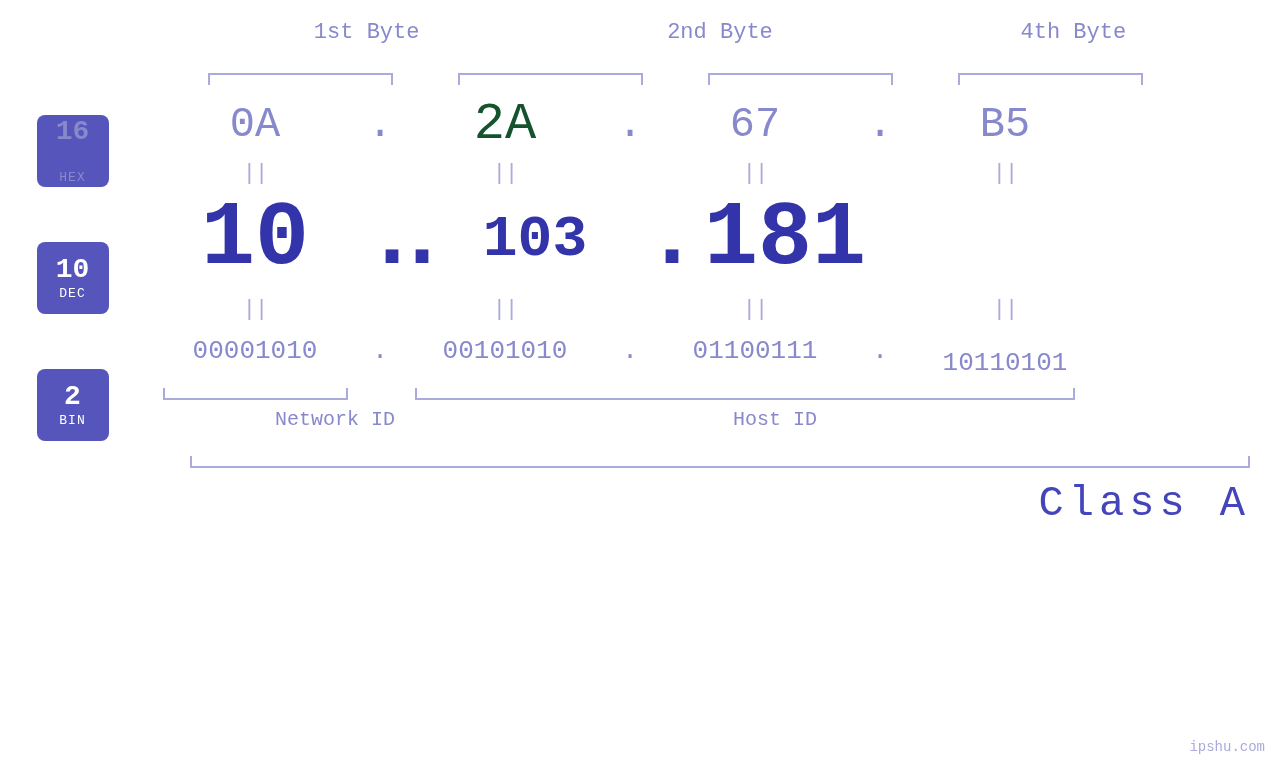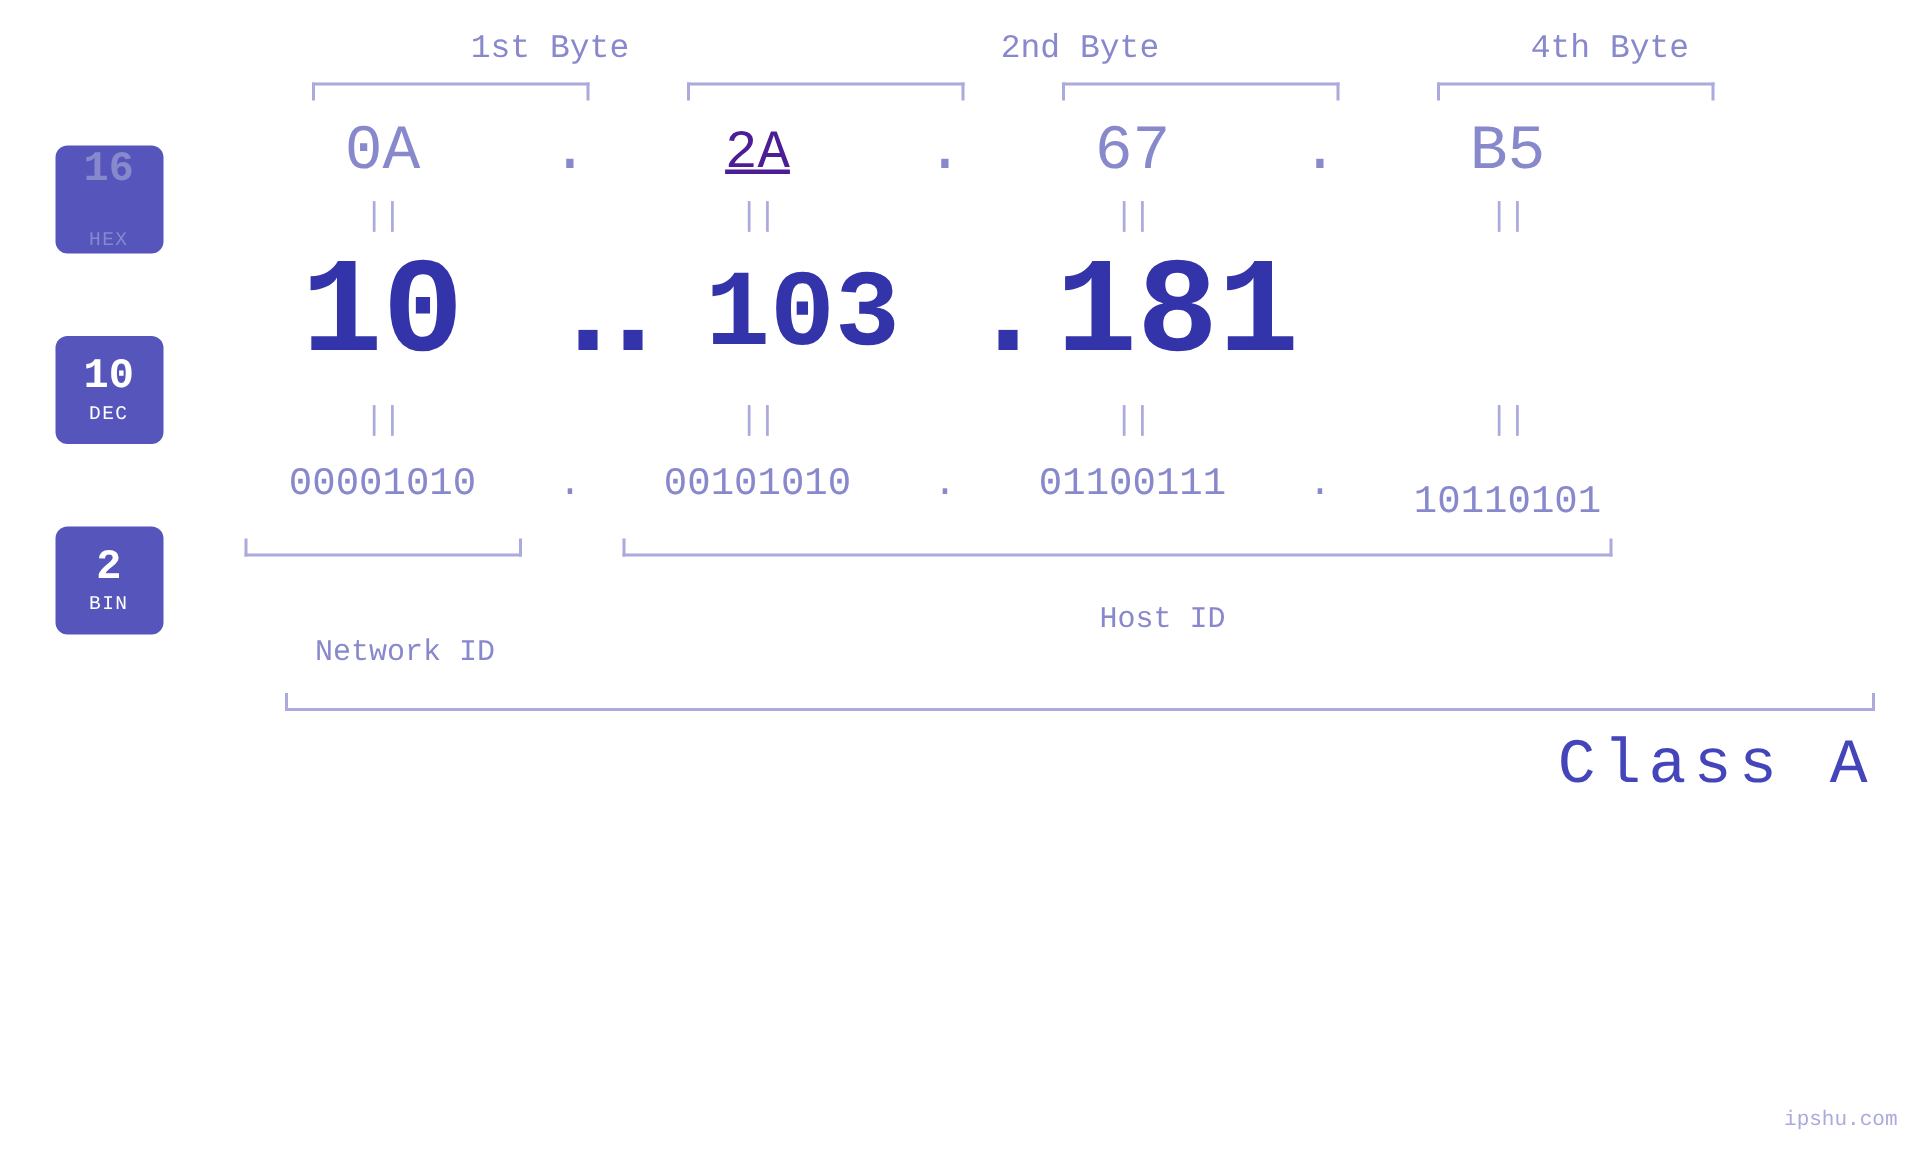--- a/index.html
+++ b/index.html
@@ -22,21 +22,21 @@
       align-items: center;
       padding-top: 20px;
     }
 
     
     .byte-labels {
       display: flex;
       width: 1100px;
       margin-left: 130px;
       justify-content: space-around;
-      margin-bottom: 10px;
+      margin-bottom: 28px;
     }
 
     .byte-label {
       color: #8888cc;
       font-size: 22px;
       text-align: center;
       width: 220px;
     }
 
     .badge {
@@ -107,42 +107,42 @@
         <span class="badge-num">2</span>
         <span class="badge-label">BIN</span>
       </div>
     </div>
 
     <div style="flex:1; display:flex; flex-direction:column;">
 
       <div style="display:flex; align-items:center; width:1100px; margin-bottom:5px;">
         <div style="width: 220px; text-align: center; color: rgb(136, 136, 204); font-size: 42px;">0A</div>
         <div style="width:30px; text-align:center; color:#8888cc; font-size:42px;">.</div>
-        <div style="width: 220px; text-align: center; color: #4c1d95; font-size: 36px; text-decoration: underline;">2A</div>
+        <div style="width: 220px; text-align: center; color: #14532d; font-size: 52px;">2A</div>
         <div style="width:30px; text-align:center; color:#8888cc; font-size:42px;">.</div>
         <div style="width: 220px; text-align: center; color: rgb(136, 136, 204); font-size: 42px;">67</div>
         <div style="width:30px; text-align:center; color:#8888cc; font-size:42px;">.</div>
         <div style="width: 220px; text-align: center; color: rgb(136, 136, 204); font-size: 42px;">B5</div>
       </div>
 
       <div style="display:flex; align-items:center; width:1100px; margin:2px 0;">
         <div style="width:220px; text-align:center; color:#aaaadd; font-size:22px; letter-spacing:-1px;">||</div>
         <div style="width:30px;"></div>
         <div style="width:220px; text-align:center; color:#aaaadd; font-size:22px; letter-spacing:-1px;">||</div>
         <div style="width:30px;"></div>
         <div style="width:220px; text-align:center; color:#aaaadd; font-size:22px; letter-spacing:-1px;">||</div>
         <div style="width:30px;"></div>
         <div style="width:220px; text-align:center; color:#aaaadd; font-size:22px; letter-spacing:-1px;">||</div>
       </div>
 
       <div style="display:flex; align-items:center; width:1100px; margin-bottom:5px;">
         <div style="width:220px; text-align:center; color:#3333aa; font-size:90px; font-weight:bold;">10</div>
         <div style="width:30px; text-align:center; color:#3333aa; font-size:90px; font-weight:bold;">.</div>
         <div style="width:30px; text-align:center; color:#3333aa; font-size:90px; font-weight:bold;">.</div>
-        <div style="width:220px; text-align:center; color:#3333aa; font-size:72px; font-weight:bold;">103</div>
+        <div style="width:220px; text-align:center; color:#3333aa; font-size:58px; font-weight:bold;">103</div>
         <div style="width:30px; text-align:center; color:#3333aa; font-size:90px; font-weight:bold;">.</div>
         <div style="width:220px; text-align:center; color:#3333aa; font-size:90px; font-weight:bold;">181</div>
       </div>
 
       <div style="display:flex; align-items:center; width:1100px; margin:2px 0;">
         <div style="width:220px; text-align:center; color:#aaaadd; font-size:22px; letter-spacing:-1px;">||</div>
         <div style="width:30px;"></div>
         <div style="width:220px; text-align:center; color:#aaaadd; font-size:22px; letter-spacing:-1px;">||</div>
         <div style="width:30px;"></div>
         <div style="width:220px; text-align:center; color:#aaaadd; font-size:22px; letter-spacing:-1px;">||</div>
@@ -166,21 +166,21 @@
           <div style="width:185px; height:12px; border-bottom:2px solid #aaaadd; border-left:2px solid #aaaadd; border-right:2px solid #aaaadd;"></div>
         </div>
         <div style="width:30px;"></div>
 
         <div style="width:700px; display:flex; justify-content:center;">
           <div style="width:660px; height:12px; border-bottom:2px solid #aaaadd; border-left:2px solid #aaaadd; border-right:2px solid #aaaadd;"></div>
         </div>
       </div>
 
       <div style="display:flex; align-items:center; width:1100px; margin-top:8px;">
-        <div style="width:250px; text-align:center; color:#8888cc; font-size:20px;margin-top:45px;">Network ID</div>
+        <div style="width:250px; text-align:right; color:#8888cc; font-size:20px;">Network ID</div>
         <div style="width:30px;"></div>
         <div style="width:700px; text-align:center; color:#8888cc; font-size:20px;">Host ID</div>
       </div>
 
     </div>
   </div>
 
   <div style="display:flex; flex-direction:column; align-items:flex-end; width:1060px; margin-top:15px; margin-left:155px;">
     <div style="width:1060px; height:12px; border-bottom:2px solid #aaaadd; border-left:2px solid #aaaadd; border-right:2px solid #aaaadd;"></div>
     <div style="color:#4444bb; font-size:42px; margin-top:12px; letter-spacing:5px;">Class A</div>

